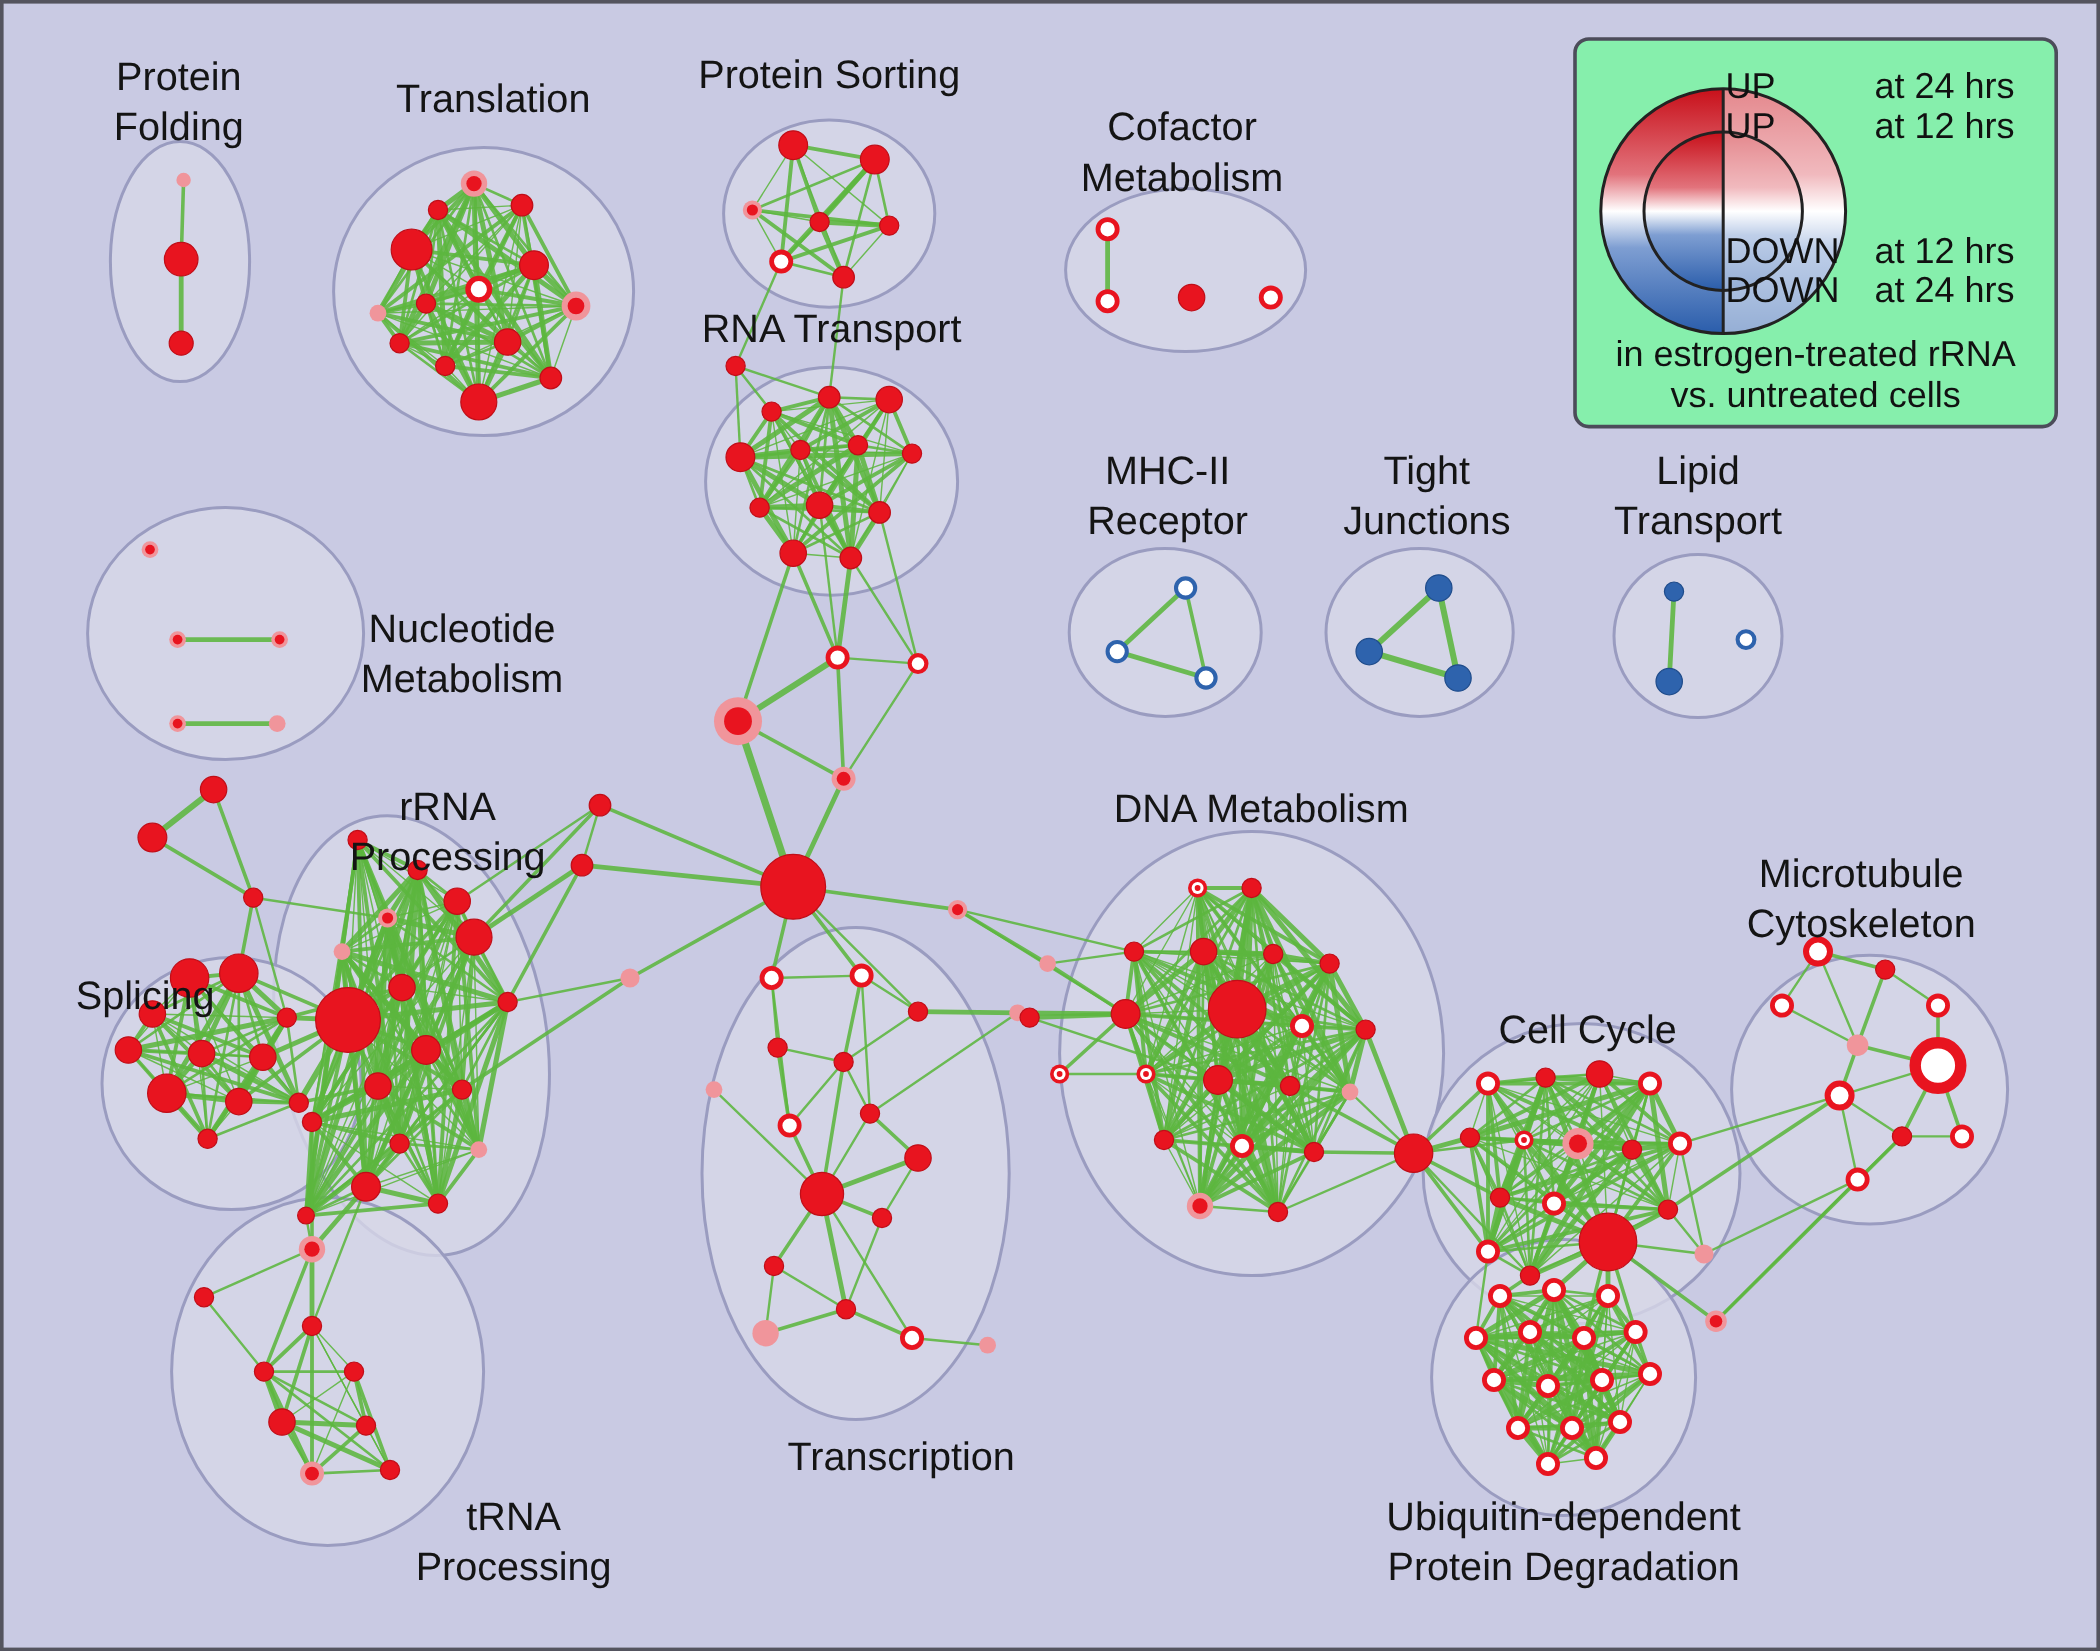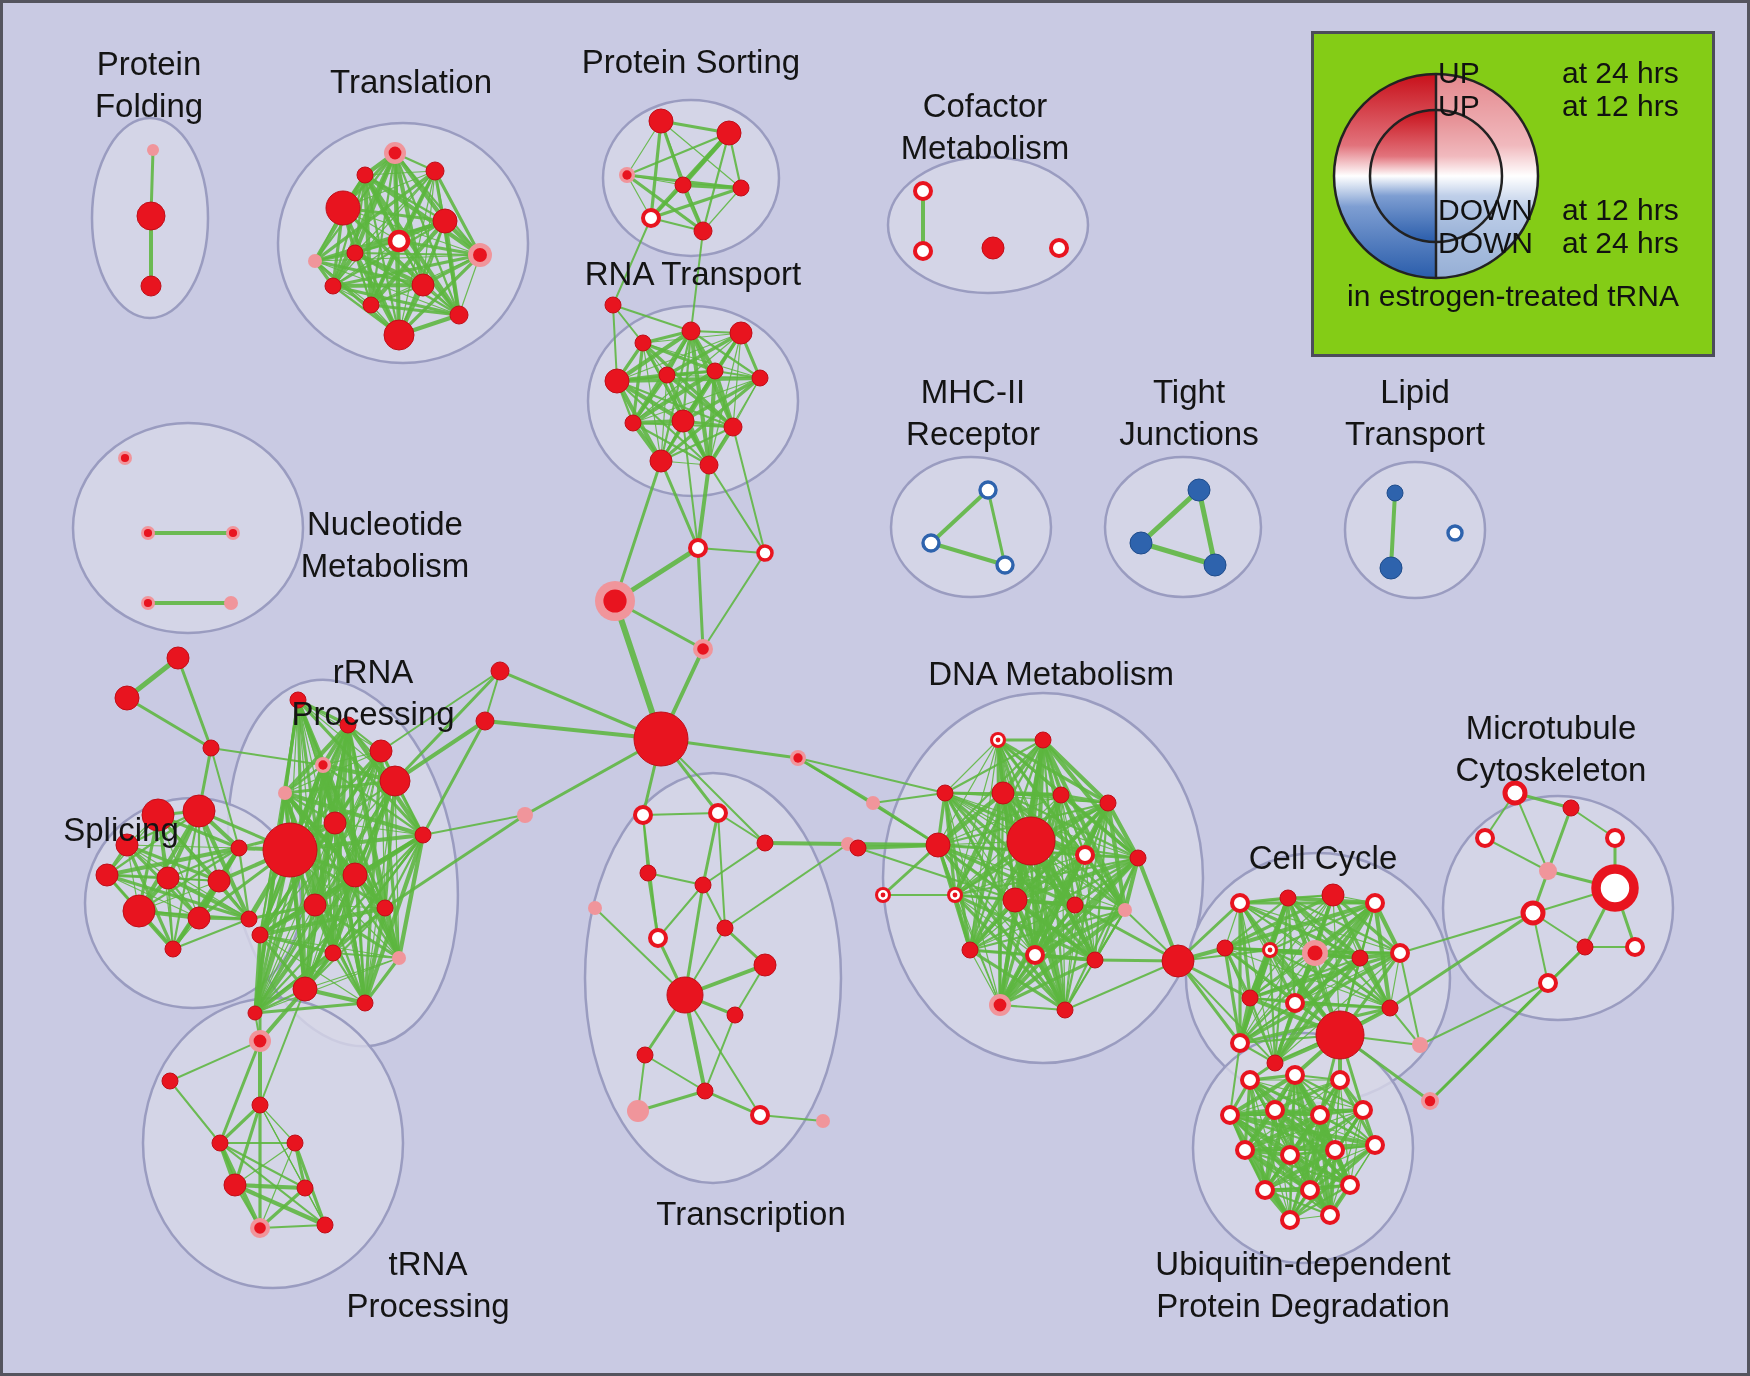--- a/index.html
+++ b/index.html
@@ -1235,21 +1235,21 @@
         <text x="748" y="1222" text-anchor="middle" fill="#141414">Transcription</text>
         <text x="1048" y="682" text-anchor="middle" fill="#141414">DNA Metabolism</text>
         <text x="1320" y="866" text-anchor="middle" fill="#141414">Cell Cycle</text>
         <text x="1548" y="736" text-anchor="middle" fill="#141414">Microtubule</text>
         <text x="1548" y="778" text-anchor="middle" fill="#141414">Cytoskeleton</text>
         <text x="1300" y="1272" text-anchor="middle" fill="#141414">Ubiquitin-dependent</text>
         <text x="1300" y="1314" text-anchor="middle" fill="#141414">Protein Degradation</text>
       </g>
   </svg>
 
-  <div class="legend" style="background: #84cc16; border-color: rgb(76, 76, 90);">
+  <div class="legend" style="background: #86efac; border-color: rgb(76, 76, 90); border-radius: 13px;">
     <svg class="legend-ring" width="240" height="240" viewBox="0 0 240 240">
       <defs>
         <linearGradient id="udgrad" x1="0" y1="0" x2="0" y2="1">
           <stop offset="0%" stop-color="#c8101a"></stop>
           <stop offset="35%" stop-color="#e2737c"></stop>
           <stop offset="50%" stop-color="#ffffff"></stop>
           <stop offset="65%" stop-color="#7e9ed2"></stop>
           <stop offset="100%" stop-color="#2a5dab"></stop>
         </linearGradient>
       </defs>
@@ -1261,16 +1261,17 @@
       <line x1="120" y1="18" x2="120" y2="222" stroke="#222" stroke-width="2.5"></line>
     </svg>
     <span class="lg-t" style="left:124px;top:22px;">UP</span>
     <span class="lg-t" style="left:248px;top:22px;">at 24 hrs</span>
     <span class="lg-t" style="left:124px;top:55px;">UP</span>
     <span class="lg-t" style="left:248px;top:55px;">at 12 hrs</span>
     <span class="lg-t" style="left:124px;top:159px;">DOWN</span>
     <span class="lg-t" style="left:248px;top:159px;">at 12 hrs</span>
     <span class="lg-t" style="left:124px;top:192px;">DOWN</span>
     <span class="lg-t" style="left:248px;top:192px;">at 24 hrs</span>
-    <div class="lg-caption" style="top:245px;">in estrogen-treated tRNA</div>
+    <div class="lg-caption" style="top:245px;">in estrogen-treated rRNA</div>
+    <div class="lg-caption" style="top:279px;">vs. untreated cells</div>
   </div>
 
 </div>
 
 </body></html>

